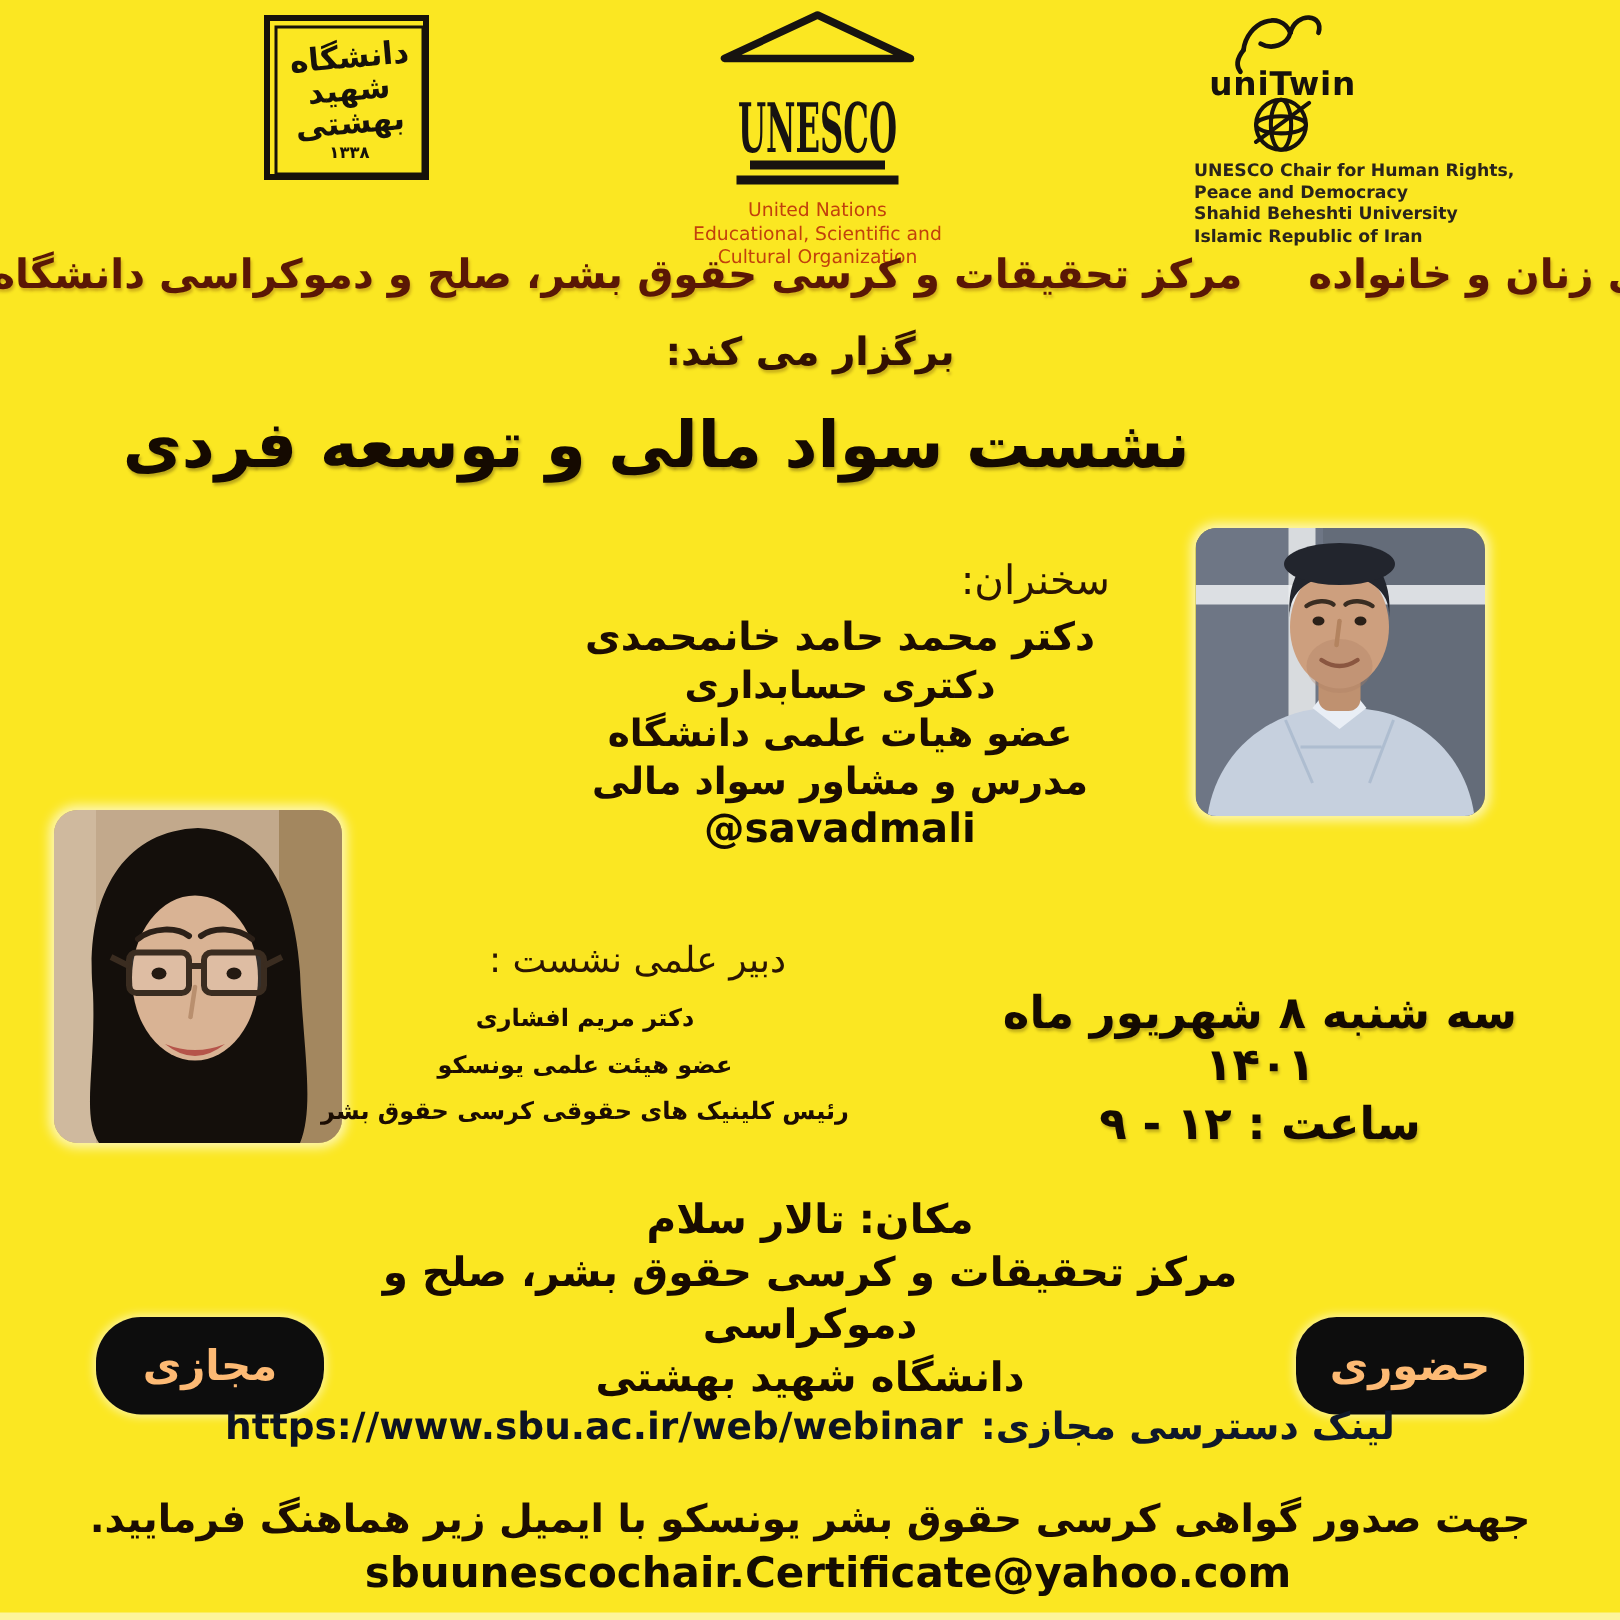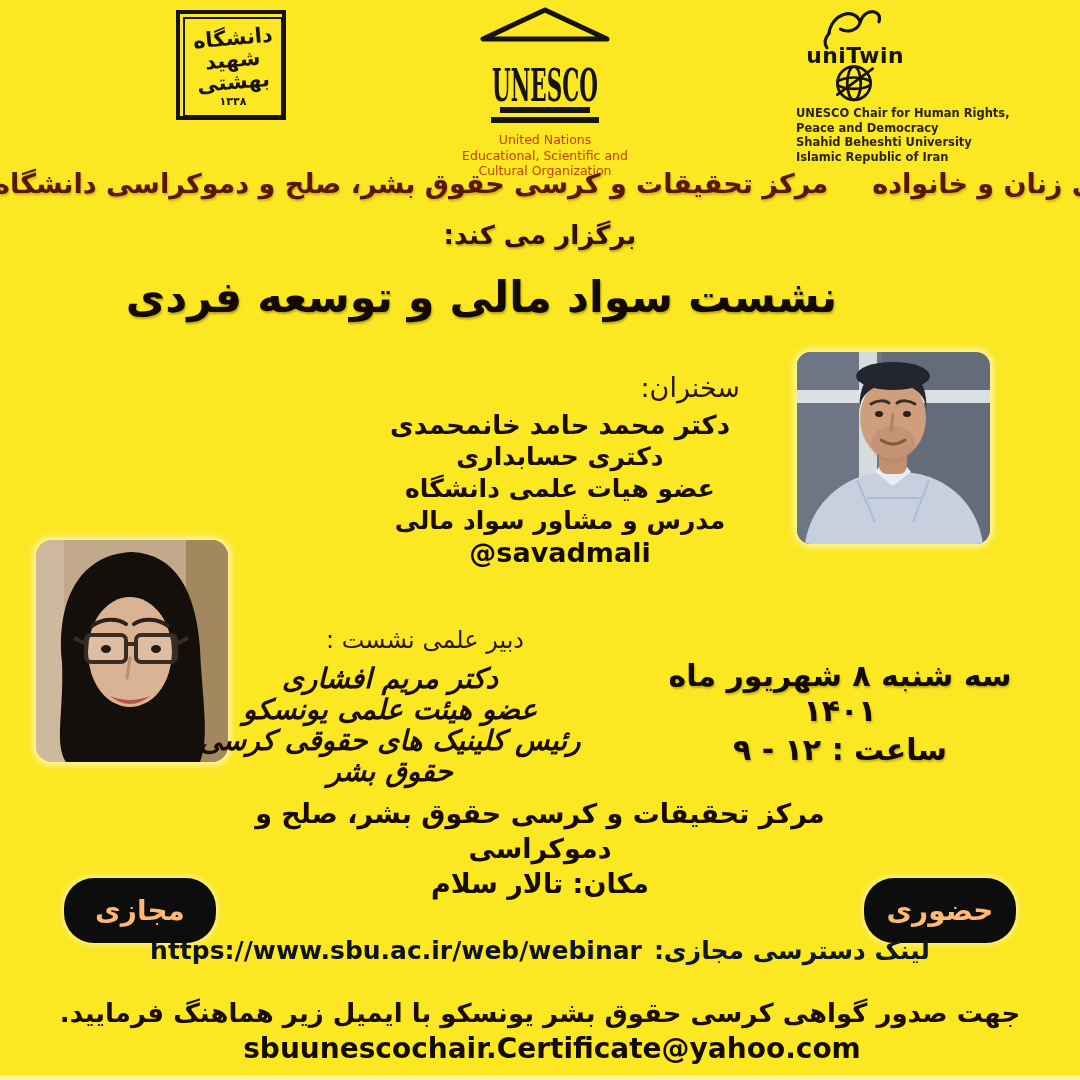--- a/index.html
+++ b/index.html
@@ -47,41 +47,40 @@
   }
   .org-line2{
     left:0;top:220px;width:1080px;text-align:center;direction:rtl;
     font-size:26px;font-weight:bold;color:#331102;
     text-shadow:1px 2px 2px rgba(60,20,5,.25);
   }
   .main-title{
     left:0;top:272px;width:875px;text-align:center;direction:rtl;
     font-size:43px;font-weight:bold;color:#150a01;
     text-shadow:1px 2px 2px rgba(40,20,5,.3);
-    padding-left:44px;
   }
 
   .speaker-label{
     right:340px;top:372px;direction:rtl;
     font-size:27px;color:#2b1503;font-weight:500;
   }
   .speaker-block{
     left:350px;top:409px;width:420px;text-align:center;direction:rtl;
     font-size:25px;line-height:32px;font-weight:bold;color:#1c0d02;
   }
   .speaker-name{font-size:26px;}
   .speaker-handle{font-size:27px;direction:ltr;font-weight:bold;color:#140c02;}
 
   .secretary-label{
     left:300px;top:626px;width:250px;text-align:center;direction:rtl;
     font-size:24px;color:#2b1503;font-weight:500;
   }
   .secretary-block{
     left:190px;top:663px;width:400px;text-align:center;direction:rtl;
-    font-size:28px;line-height:31px;font-weight:bold;color:#1c0d02;font-style:italic;
+    font-size:16px;line-height:31px;font-weight:bold;color:#1c0d02;
   }
 
   .date-text,.time-text{
     left:650px;width:380px;text-align:center;direction:rtl;
     font-size:30px;font-weight:bold;color:#140a01;
     text-shadow:1px 2px 2px rgba(40,20,5,.25);
   }
   .date-text{top:658px;}
   .time-text{top:732px;}
 
@@ -101,21 +100,21 @@
 
   
   .pill{
     width:152px;height:65px;border-radius:30px;background:#0d0d0d;
     color:#fdba74;font-size:28px;font-weight:bold;
     display:flex;align-items:center;justify-content:center;
     box-shadow:0 0 6px 2px rgba(255,255,255,.5);
     cursor:pointer;
   }
   .pill-virtual{left:64px;top:878px;}
-  .pill-inperson{left:864px;top:878px;}
+  .pill-inperson{left:864px;top:878px;border-radius:27px;}
 
   .link-line{
     left:0;top:936px;width:1080px;direction:rtl;
     display:flex;justify-content:center;gap:12px;align-items:baseline;
     font-size:25px;font-weight:bold;color:#10192b;
   }
   .link-line .url{direction:ltr;color:#0d1322;}
 
   .cert-line{
     left:0;top:998px;width:1080px;text-align:center;direction:rtl;
@@ -244,22 +243,23 @@
   <div class="abs secretary-block">
     <div>دکتر مریم افشاری</div>
     <div>عضو هیئت علمی یونسکو</div>
     <div>رئیس کلینیک های حقوقی کرسی حقوق بشر</div>
   </div>
 
   <div class="abs date-text">سه شنبه ۸ شهریور ماه ۱۴۰۱</div>
   <div class="abs time-text">ساعت : ۱۲ - ۹</div>
 
   <div class="abs location-block">
+    <div>مکان: تالار سلام</div>
     <div>مرکز تحقیقات و کرسی حقوق بشر، صلح و دموکراسی</div>
-    <div>مکان: تالار سلام</div>
+    <div>دانشگاه شهید بهشتی</div>
   </div>
 
   <div class="abs pill pill-virtual">مجازی</div>
   <div class="abs pill pill-inperson">حضوری</div>
 
   <div class="abs link-line">
     <span>لینک دسترسی مجازی:</span>
     <span class="url">https://www.sbu.ac.ir/web/webinar</span>
   </div>
 

